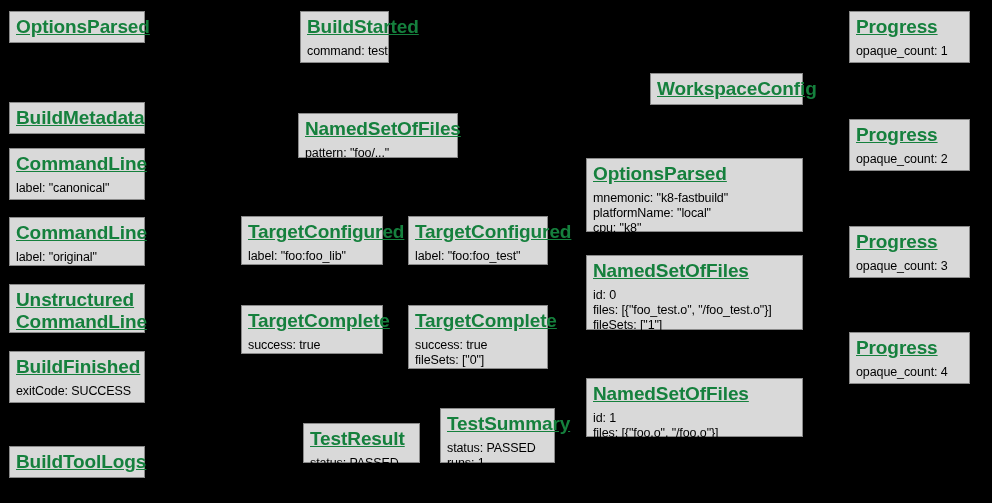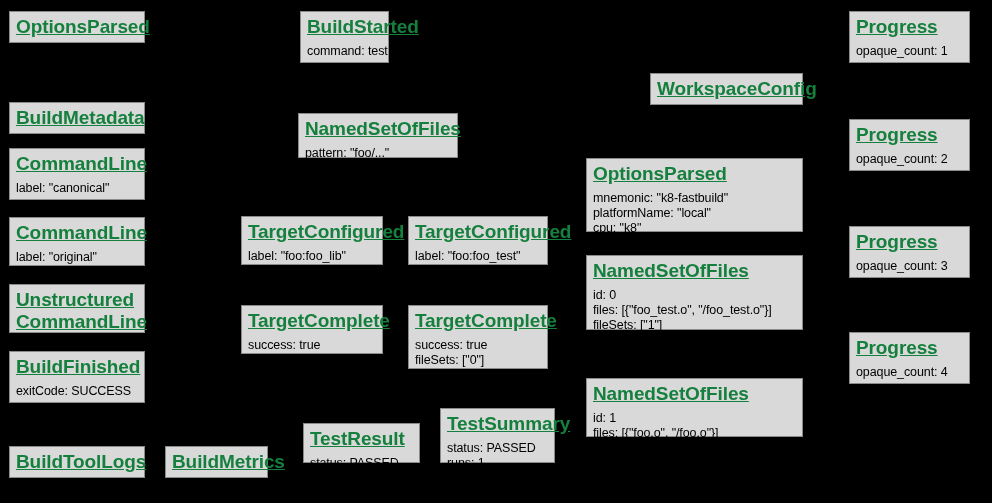--- a/index.html
+++ b/index.html
@@ -58,21 +58,20 @@
         <div class="node-field">label: "canonical"</div>
       </div></div>
     <div class="node" style="left: 9px; top: 217px; width: 136px; height: 49px; background: rgb(217, 217, 217); border-color: rgb(138, 138, 138); color: rgb(0, 0, 0);"><div class="node-title">CommandLine</div><div class="node-fields">
         <div class="node-field">label: "original"</div>
       </div></div>
     <div class="node title-only" style="left: 9px; top: 284px; width: 136px; height: 49px; background: rgb(217, 217, 217); border-color: rgb(138, 138, 138); color: rgb(0, 0, 0);"><div class="node-title two-line">Unstructured CommandLine</div></div>
     <div class="node" style="left: 9px; top: 351px; width: 136px; height: 52px; background: rgb(217, 217, 217); border-color: rgb(138, 138, 138); color: rgb(0, 0, 0);"><div class="node-title">BuildFinished</div><div class="node-fields">
         <div class="node-field">exitCode: SUCCESS</div>
       </div></div>
     <div class="node title-only" style="left: 9px; top: 446px; width: 136px; height: 32px; background: rgb(217, 217, 217); border-color: rgb(138, 138, 138); color: rgb(0, 0, 0);"><div class="node-title">BuildToolLogs</div></div>
-    <div class="node title-only" style="left: 165px; top: 446px; width: 103px; height: 32px; background: rgb(217, 217, 217); border-color: rgb(138, 138, 138); color: rgb(0, 0, 0);"><div class="node-title">BuildMetrics</div></div>
     <div class="node" style="left: 300px; top: 11px; width: 89px; height: 52px; background: rgb(217, 217, 217); border-color: rgb(138, 138, 138); color: rgb(0, 0, 0);"><div class="node-title">BuildStarted</div><div class="node-fields">
         <div class="node-field">command: test</div>
       </div></div>
     <div class="node" style="left: 298px; top: 113px; width: 160px; height: 45px; background: rgb(217, 217, 217); border-color: rgb(138, 138, 138); color: rgb(0, 0, 0);"><div class="node-title">NamedSetOfFiles</div><div class="node-fields">
         <div class="node-field">pattern: "foo/..."</div>
       </div></div>
     <div class="node" style="left: 241px; top: 216px; width: 142px; height: 49px; background: rgb(217, 217, 217); border-color: rgb(138, 138, 138); color: rgb(0, 0, 0);"><div class="node-title">TargetConfigured</div><div class="node-fields">
         <div class="node-field">label: "foo:foo_lib"</div>
       </div></div>
     <div class="node" style="left: 408px; top: 216px; width: 140px; height: 49px; background: rgb(217, 217, 217); border-color: rgb(138, 138, 138); color: rgb(0, 0, 0);"><div class="node-title">TargetConfigured</div><div class="node-fields">

